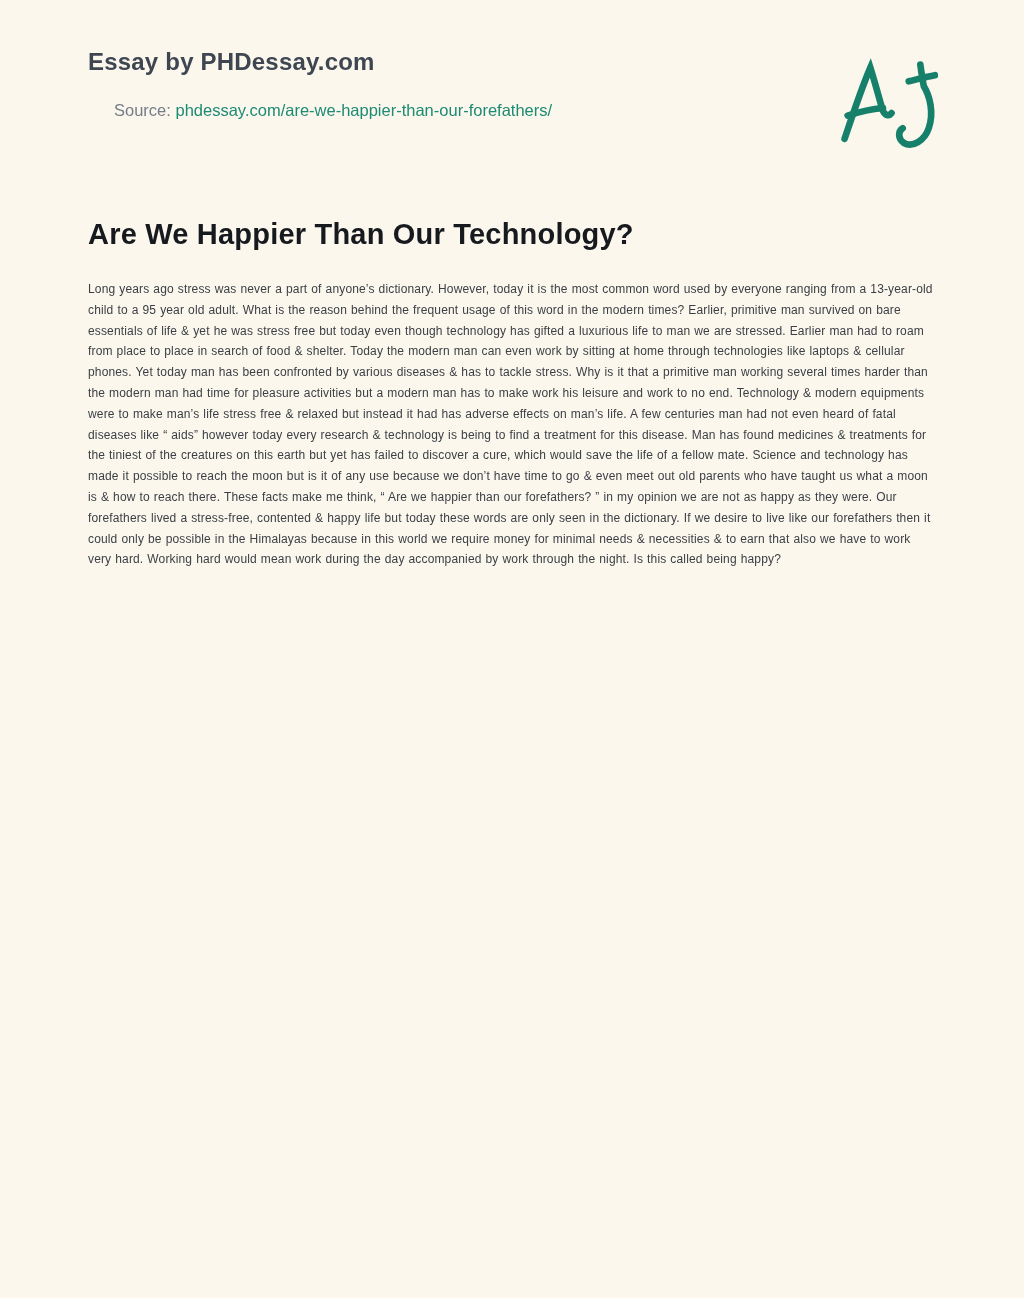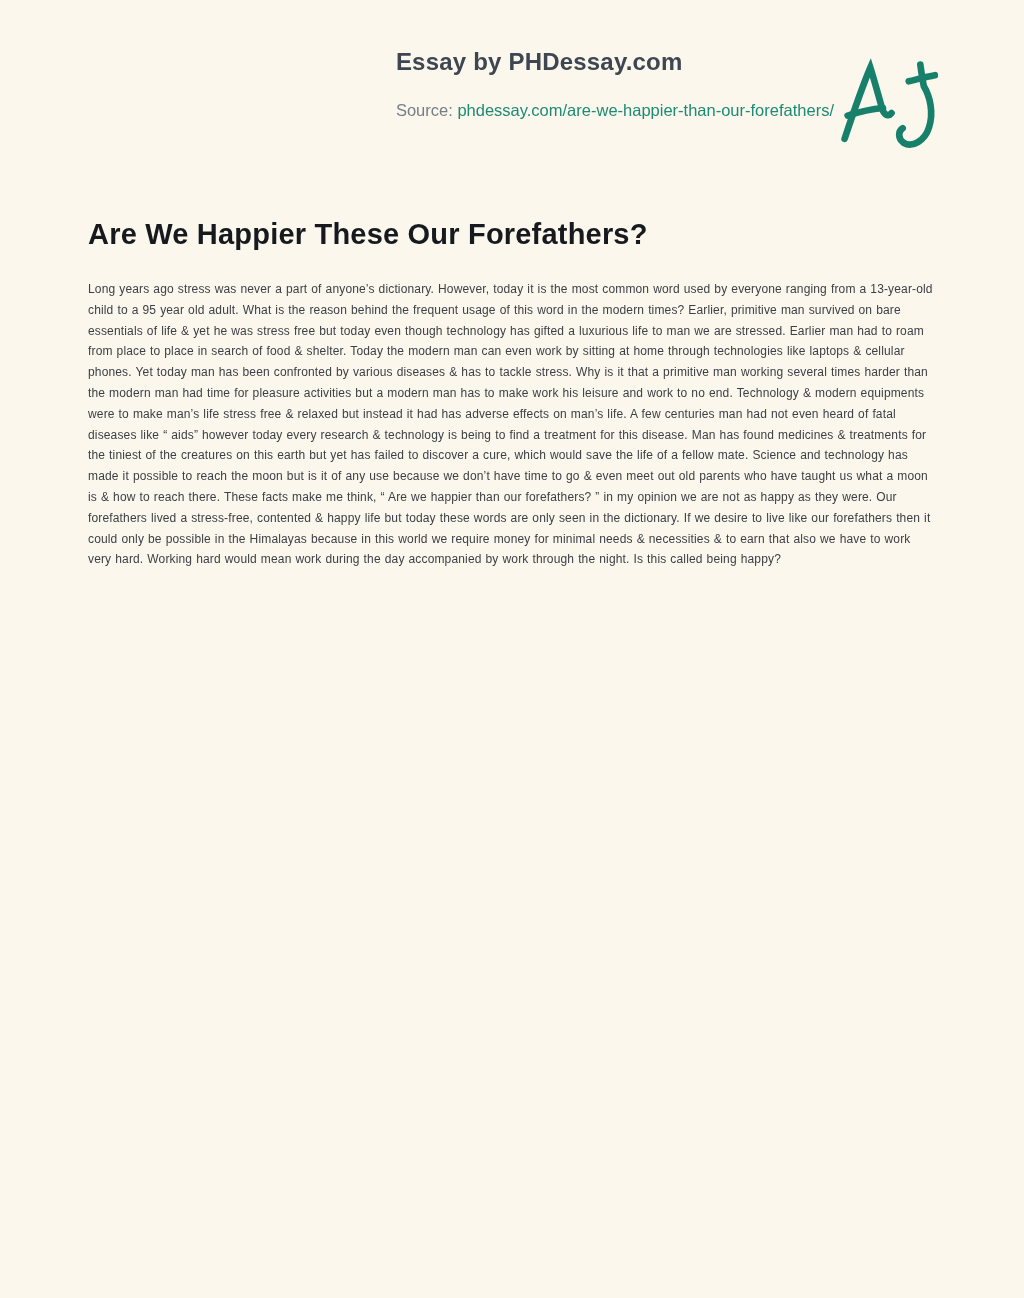--- a/index.html
+++ b/index.html
@@ -10,34 +10,35 @@
     height: 1298px;
     background: #FBF7ED;
     font-family: "Liberation Sans", sans-serif;
     overflow: hidden;
   }
   .content {
     padding: 48px 88px 0 88px;
   }
   .header {
     display: flex;
-    justify-content: flex-end;
+    justify-content: space-between;
     align-items: flex-start;
   }
   .site-title {
     font-size: 24px;
     font-weight: 700;
     color: #3E4751;
     letter-spacing: 0.2px;
     line-height: 28px;
   }
   .source-line {
     margin-top: 24px;
     font-size: 16.5px;
     line-height: 20px;
+    margin-left: 26px;
   }
   .source-label {
     color: #757D87;
   }
   .source-link {
     color: #1D8A74;
     text-decoration: none;
     cursor: pointer;
   }
   .logo {
@@ -85,18 +86,18 @@
       <div class="logo">
         <svg viewBox="0 0 100 105" fill="none" stroke="#17806B" stroke-width="6.6" stroke-linecap="round">
           <path d="M9 86 C 17 62, 27 33, 34.5 15.5 C 38.5 28, 43 45, 46.5 57 C 48.5 62.5, 52.5 64.5, 55.5 60.5"></path>
           <path d="M12 63 C 23 59.5, 36 56.5, 47 55.5"></path>
           <path d="M72.5 29 C 81 27, 90 24.5, 98.5 23"></path>
           <path d="M84 12.5 C 85 19.5, 86 27, 87.5 34 C 93.5 44, 97.5 60, 92.5 75 C 88.5 87.5, 76 95.5, 67.5 90 C 61.5 85.5, 62 78.5, 66.5 75.5"></path>
         </svg>
       </div>
     </div>
 
-    <h1 class="essay-title">Are We Happier These Our Forefathers?</h1>
+    <h1 class="essay-title">Are We Happier Than Our Technology?</h1>
 
     <p class="essay-body">Long years ago stress was never a part of anyone’s dictionary. However, today it is the most common word used by everyone ranging from a 13-year-old child to a 95 year old adult. What is the reason behind the frequent usage of this word in the modern times? Earlier, primitive man survived on bare essentials of life &amp; yet he was stress free but today even though technology has gifted a luxurious life to man we are stressed. Earlier man had to roam from place to place in search of food &amp; shelter. Today the modern man can even work by sitting at home through technologies like laptops &amp; cellular phones. Yet today man has been confronted by various diseases &amp; has to tackle stress. Why is it that a primitive man working several times harder than the modern man had time for pleasure activities but a modern man has to make work his leisure and work to no end. Technology &amp; modern equipments were to make man’s life stress free &amp; relaxed but instead it had has adverse effects on man’s life. A few centuries man had not even heard of fatal diseases like “ aids” however today every research &amp; technology is being to find a treatment for this disease. Man has found medicines &amp; treatments for the tiniest of the creatures on this earth but yet has failed to discover a cure, which would save the life of a fellow mate. Science and technology has made it possible to reach the moon but is it of any use because we don’t have time to go &amp; even meet out old parents who have taught us what a moon is &amp; how to reach there. These facts make me think, “ Are we happier than our forefathers? ” in my opinion we are not as happy as they were. Our forefathers lived a stress-free, contented &amp; happy life but today these words are only seen in the dictionary. If we desire to live like our forefathers then it could only be possible in the Himalayas because in this world we require money for minimal needs &amp; necessities &amp; to earn that also we have to work very hard. Working hard would mean work during the day accompanied by work through the night. Is this called being happy?</p>
 
   </div>
 </div>
 
 </body></html>

